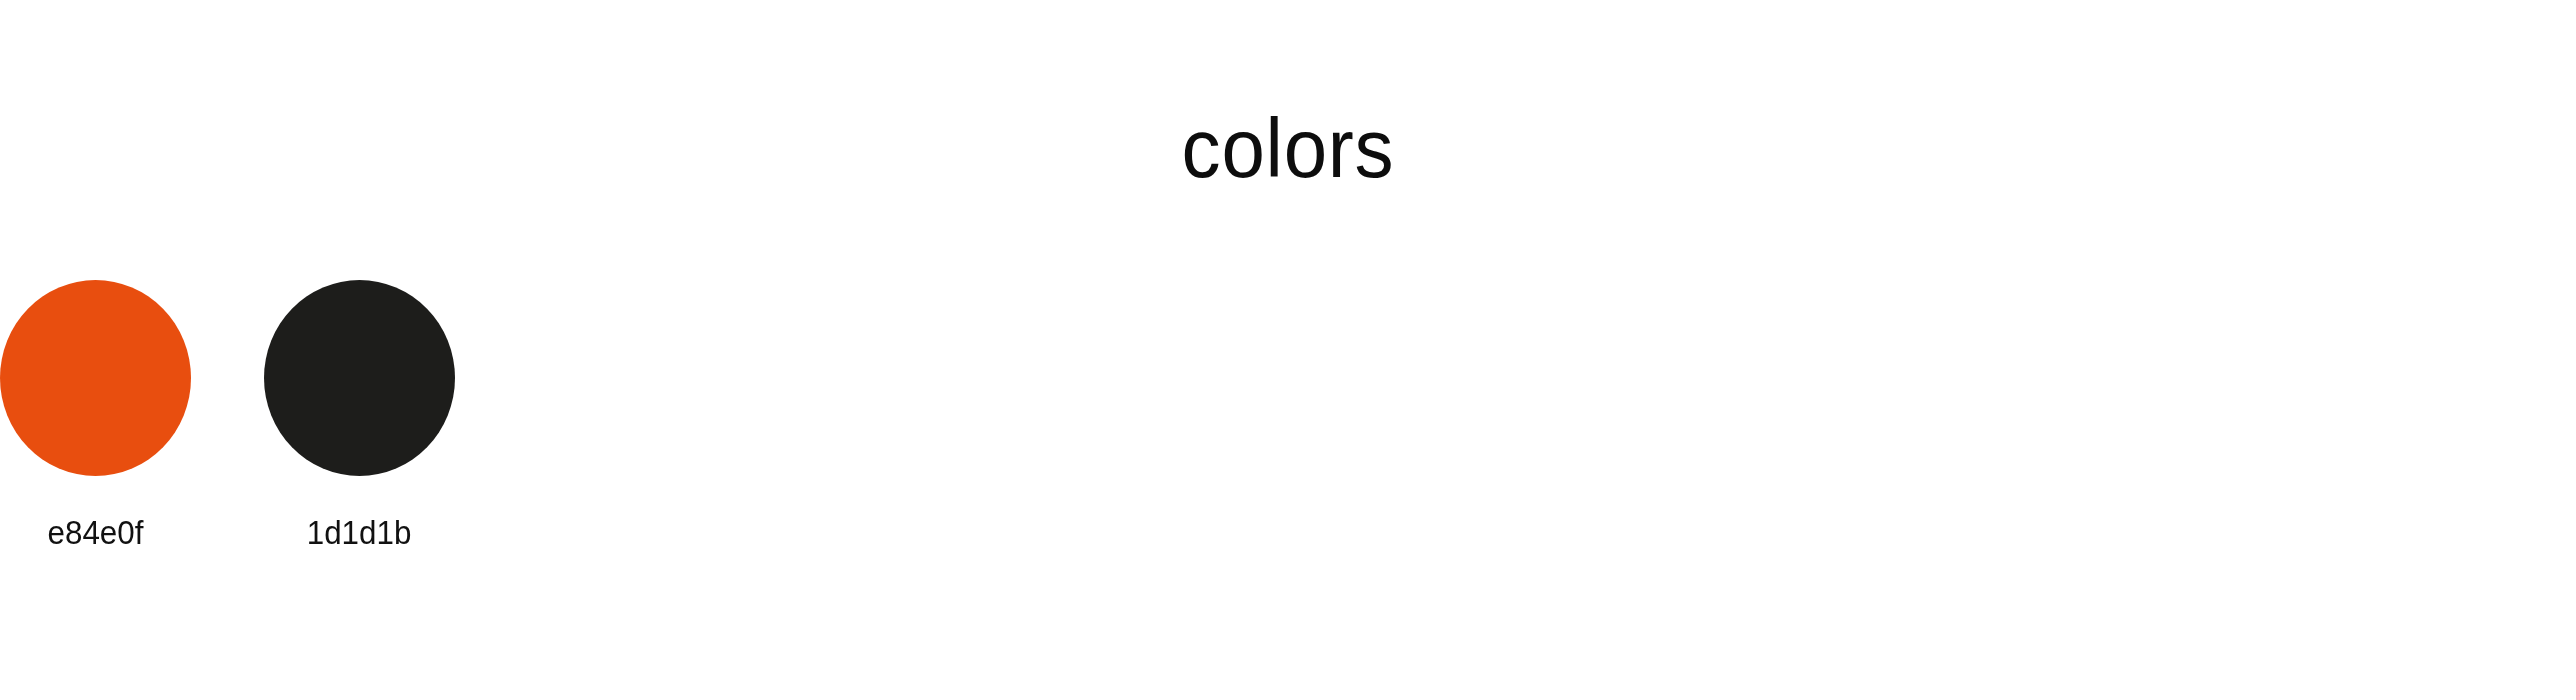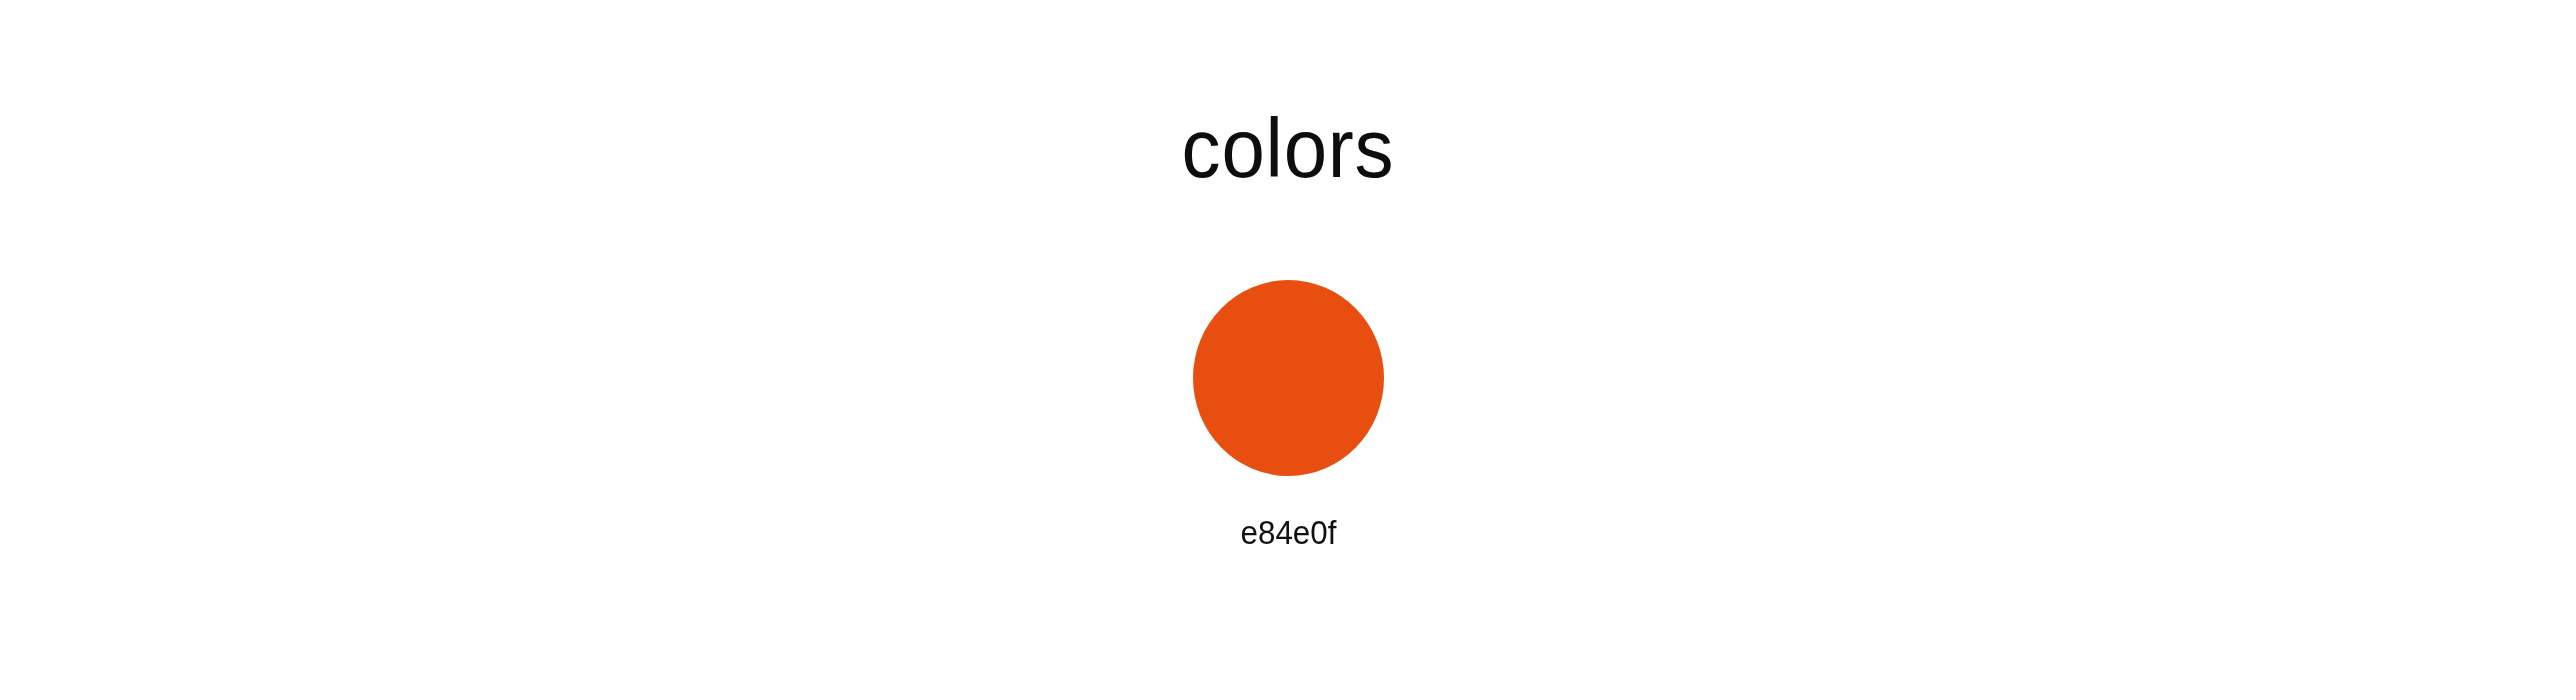--- a/index.html
+++ b/index.html
@@ -40,21 +40,20 @@
     white-space: nowrap;
   }
 
   .swatch-row {
     position: absolute;
     top: 280px;
     left: 0;
     width: 2576px;
     display: flex;
     flex-direction: row;
-    justify-content: center;
     align-items: flex-start;
     gap: 73px;
   }
 
   .swatch {
     width: 191px;
     display: flex;
     flex-direction: column;
     align-items: center;
   }
@@ -88,16 +87,20 @@
 
   <div class="swatch-row">
 
     <div class="swatch">
       <div class="swatch-dot" style="background: rgb(232, 78, 15);"></div>
       <div class="swatch-label" style="color: rgb(17, 17, 17);">e84e0f</div>
     </div>
 
 
 
+    <div class="swatch">
+      <div class="swatch-dot" style="background: rgb(29, 29, 27);"></div>
+      <div class="swatch-label" style="color: rgb(17, 17, 17);">1d1d1b</div>
+    </div>
 
   </div>
 </div>
 
 
 </body></html>

